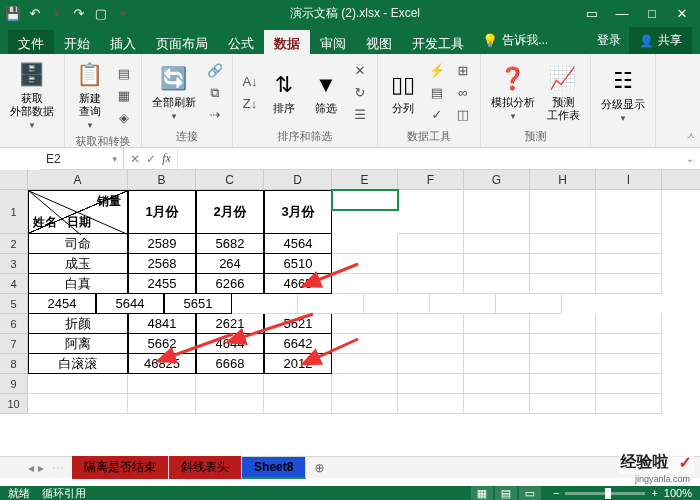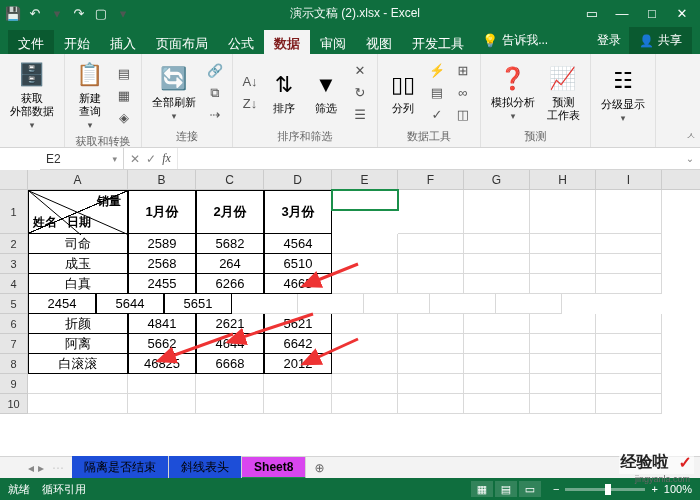--- a/index.html
+++ b/index.html
@@ -78,27 +78,27 @@
   .sel { outline:2px solid #1a8f4a; outline-offset:-1px;}
   
   
   .arrow-overlay { position:absolute; pointer-events:none; }
   .arrow-overlay line { stroke:#e33; stroke-width:3;}
   .arrow-overlay polygon { fill:#e33;}
 
   
   .sheet-tabs { position:absolute; bottom:22px; left:0; right:0; height:22px; background:#f3f3f3; border-top:1px solid #d4d4d4; display:flex; align-items:center; padding-left:28px; font-size:12px;}
   .nav-arrows { display:flex; gap:4px; color:#888; padding-right:8px;}
-  .stab { padding:3px 12px; border-right:1px solid #d4d4d4; background:#1d4ed8; cursor:pointer;}
-  .stab.active { background:#d946ef; border-bottom:2px solid #1a8f4a; font-weight:bold;}
+  .stab { padding:3px 12px; border-right:1px solid #d4d4d4; background:#b91c1c; cursor:pointer;}
+  .stab.active { background:#1d4ed8; border-bottom:2px solid #1a8f4a; font-weight:bold;}
   .add-sheet { padding:3px 8px; color:#666;}
   .scroll-h { flex:1; margin-left:20px;}
   
   
-  .statusbar { position:absolute; bottom:0; left:0; right:0; height:22px; background:#0f6e3e; color:#fff; display:flex; align-items:center; padding:0 8px; font-size:11px; gap:12px;}
+  .statusbar { position:absolute; bottom:0; left:0; right:0; height:14px; background:#0f6e3e; color:#fff; display:flex; align-items:center; padding:0 8px; font-size:11px; gap:12px;}
   .statusbar .flex { flex:1;}
   .view-btns { display:flex; gap:2px;}
   .view-btns .vb { width:22px; height:16px; background:rgba(255,255,255,.15); display:flex; align-items:center; justify-content:center;}
   .zoom { display:flex; align-items:center; gap:6px;}
   .zoom .slider { width:80px; height:3px; background:rgba(255,255,255,.4); position:relative;}
   .zoom .slider::after { content:""; position:absolute; left:50%; top:-4px; width:6px; height:11px; background:#fff;}
   
   
   .watermark { position:absolute; right:6px; bottom:26px; font-size:16px; font-weight:bold; color:#222; display:flex; align-items:center; gap:10px; background:rgba(255,255,255,.6); padding:1px 2px; pointer-events:none;}
   .watermark .red { color:#d22;}

